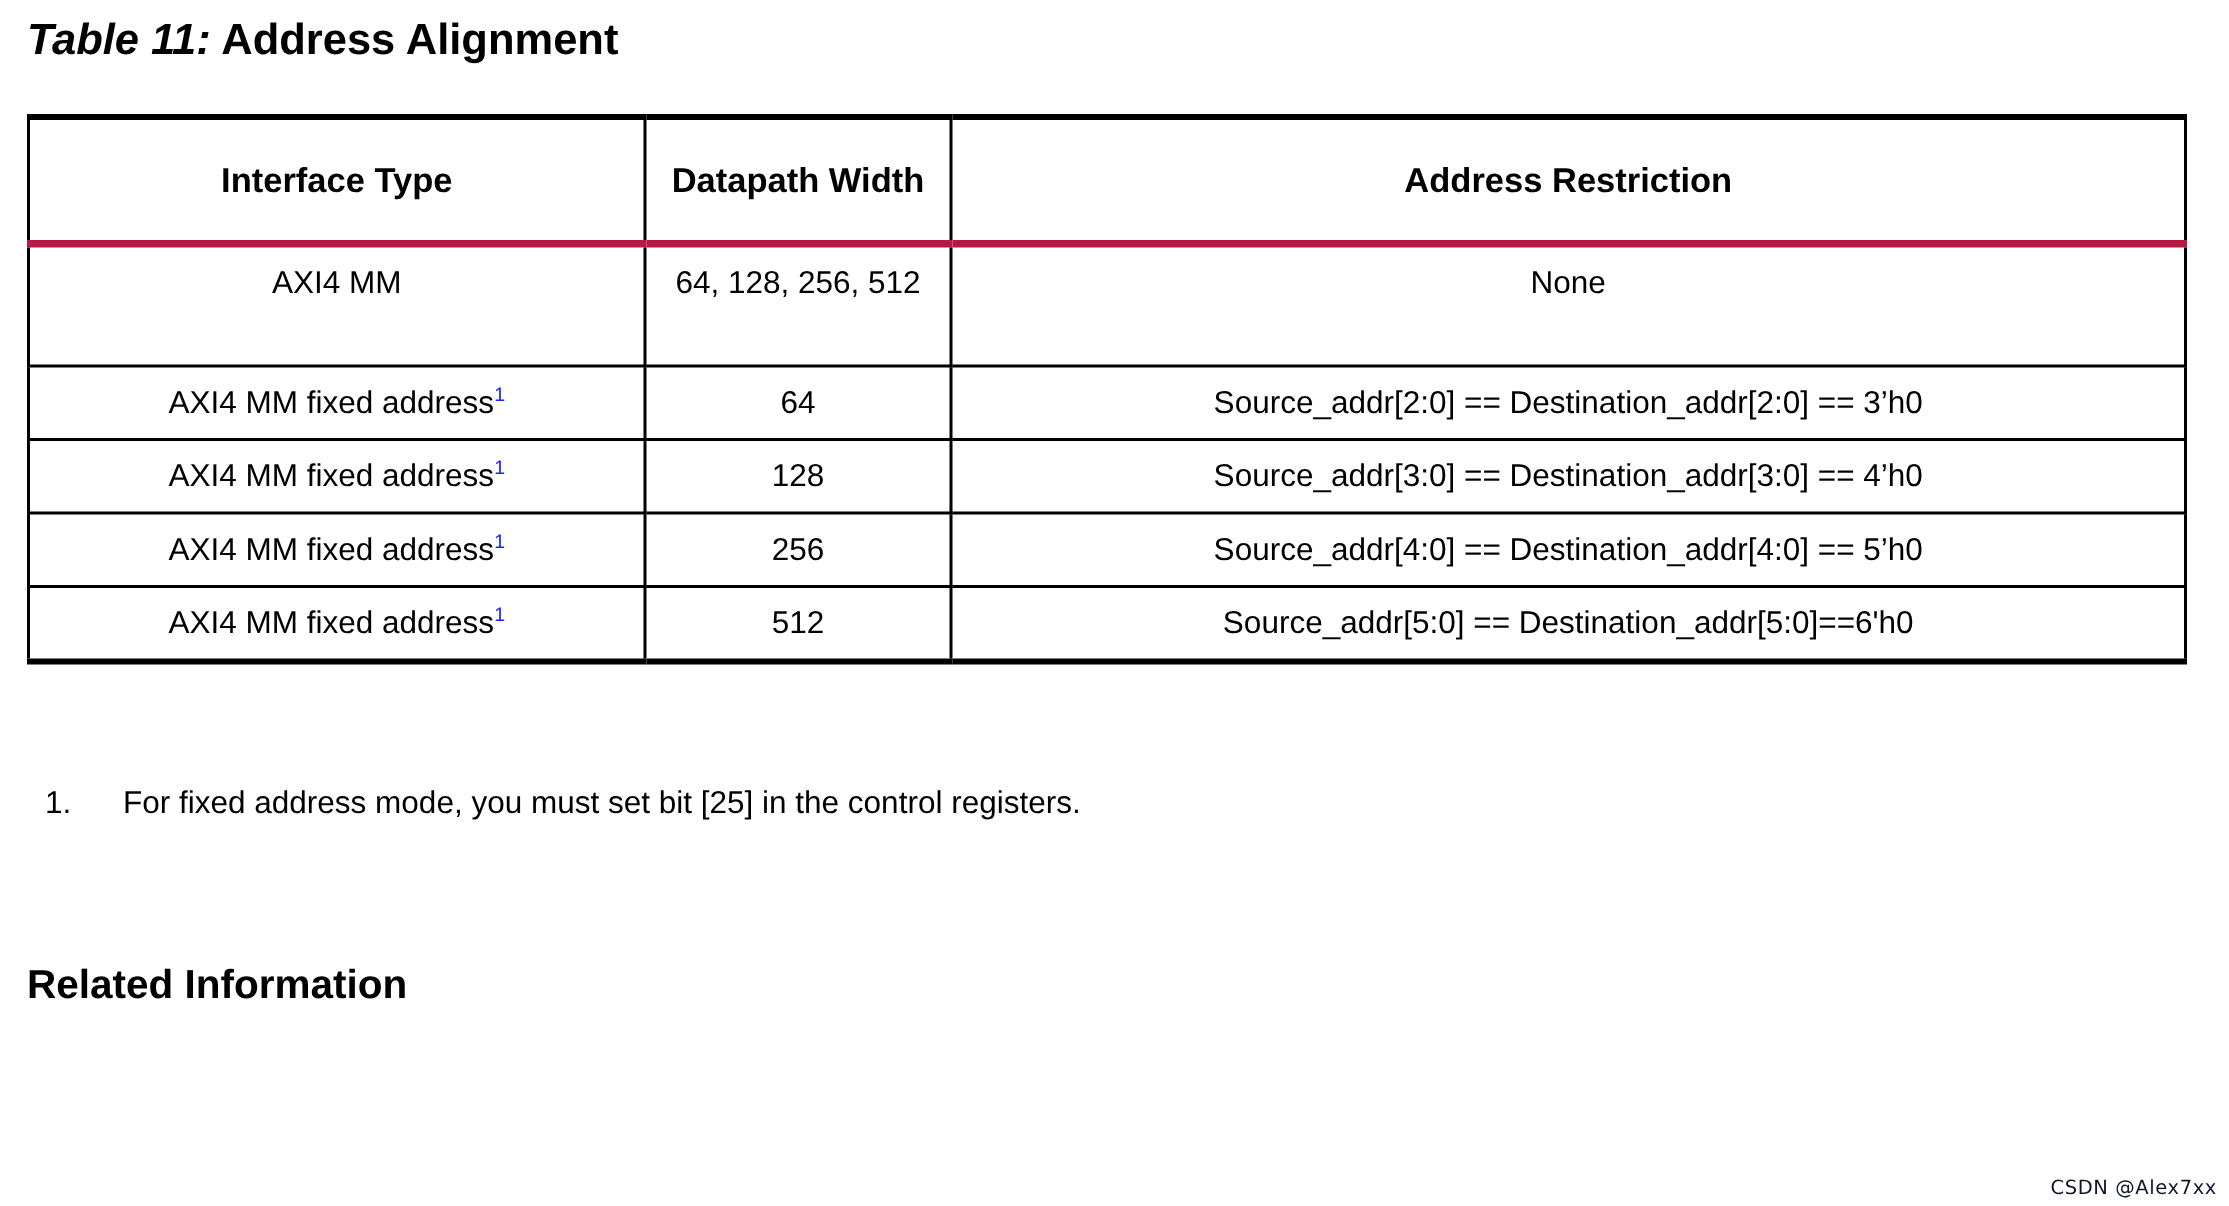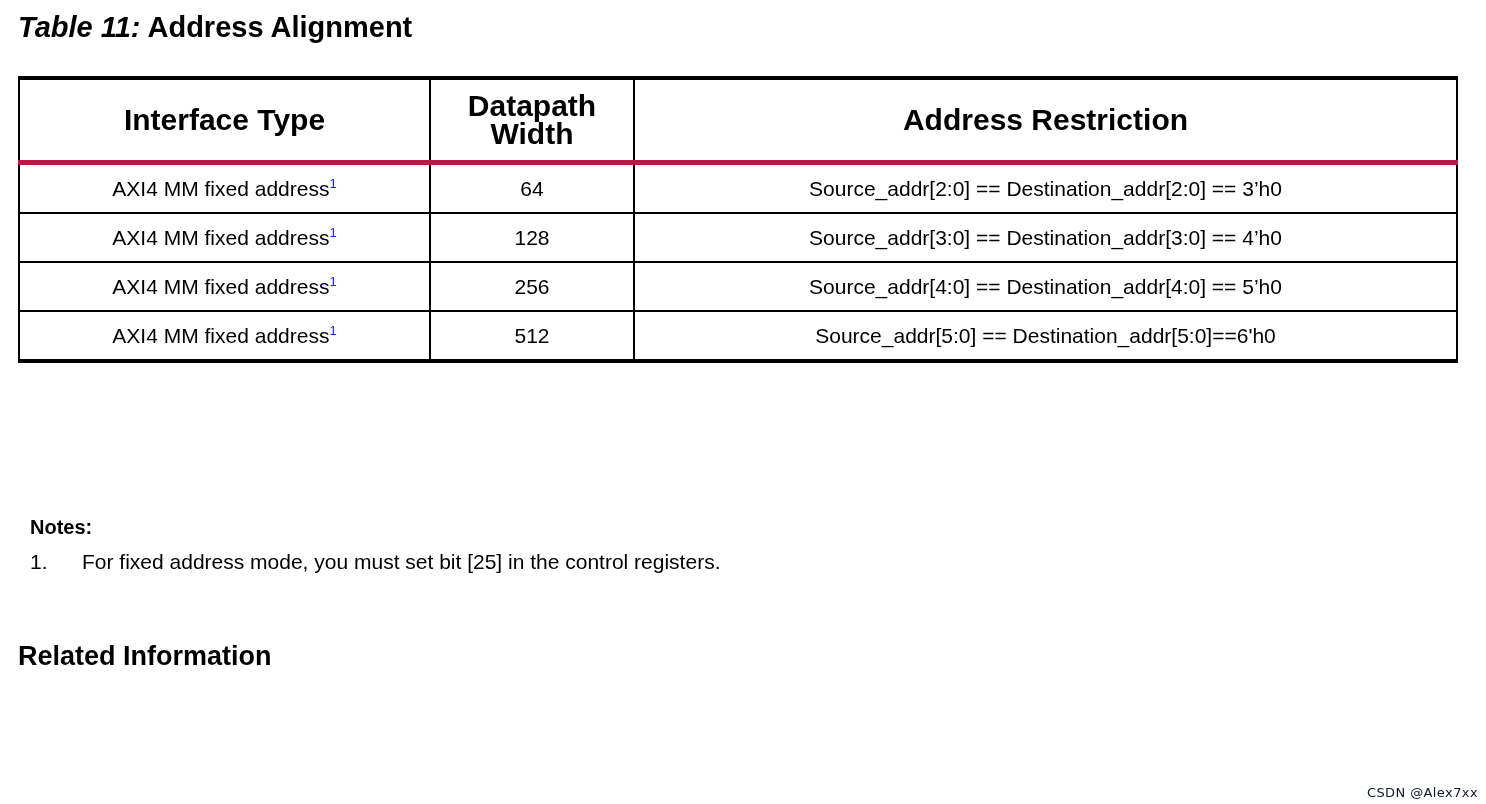--- a/index.html
+++ b/index.html
@@ -50,21 +50,21 @@
   #alignment-table td {
     border: 2px solid #000000;
     text-align: center;
     padding: 0 6px;
     font-size: 21px;
     color: #000000;
     background: #ffffff;
   }
 
   #alignment-table thead th {
-    font-size: 30px;
+    font-size: 23px;
     font-weight: bold;
     height: 80px;
     vertical-align: middle;
     line-height: 28px;
     border-top: 4px solid #000000;
     border-bottom: 5px solid #B51A45;
     margin-left: 36px;
   }
 
   #alignment-table tbody td {
@@ -158,20 +158,25 @@
     <col class="c-address">
   </colgroup>
   <thead>
     <tr>
       <th>Interface Type</th>
       <th>Datapath Width</th>
       <th>Address Restriction</th>
     </tr>
   </thead>
   <tbody>
+    <tr class="row-tall">
+      <td><span>AXI4 MM</span></td>
+      <td>64, 128, 256, 512</td>
+      <td>None</td>
+    </tr>
     <tr class="row-short">
       <td><span>AXI4 MM fixed address</span><sup class="footnote-ref">1</sup></td>
       <td>64</td>
       <td>Source_addr[2:0] == Destination_addr[2:0] == 3’h0</td>
     </tr>
     <tr class="row-short">
       <td><span>AXI4 MM fixed address</span><sup class="footnote-ref">1</sup></td>
       <td>128</td>
       <td>Source_addr[3:0] == Destination_addr[3:0] == 4’h0</td>
     </tr>
@@ -182,21 +187,20 @@
     </tr>
     <tr class="row-short">
       <td><span>AXI4 MM fixed address</span><sup class="footnote-ref">1</sup></td>
       <td>512</td>
       <td>Source_addr[5:0] == Destination_addr[5:0]==6'h0</td>
     </tr>
   </tbody>
 </table>
 
 <div id="notes-block">
-  <div id="notes-heading">Notes:</div>
   <div class="note-item">
     <span class="note-number">1.</span>
     <span class="note-text">For fixed address mode, you must set bit [25] in the control registers.</span>
   </div>
 </div>
 
 <div id="related-heading">Related Information</div>
 <div id="related-links">
 </div>
 

